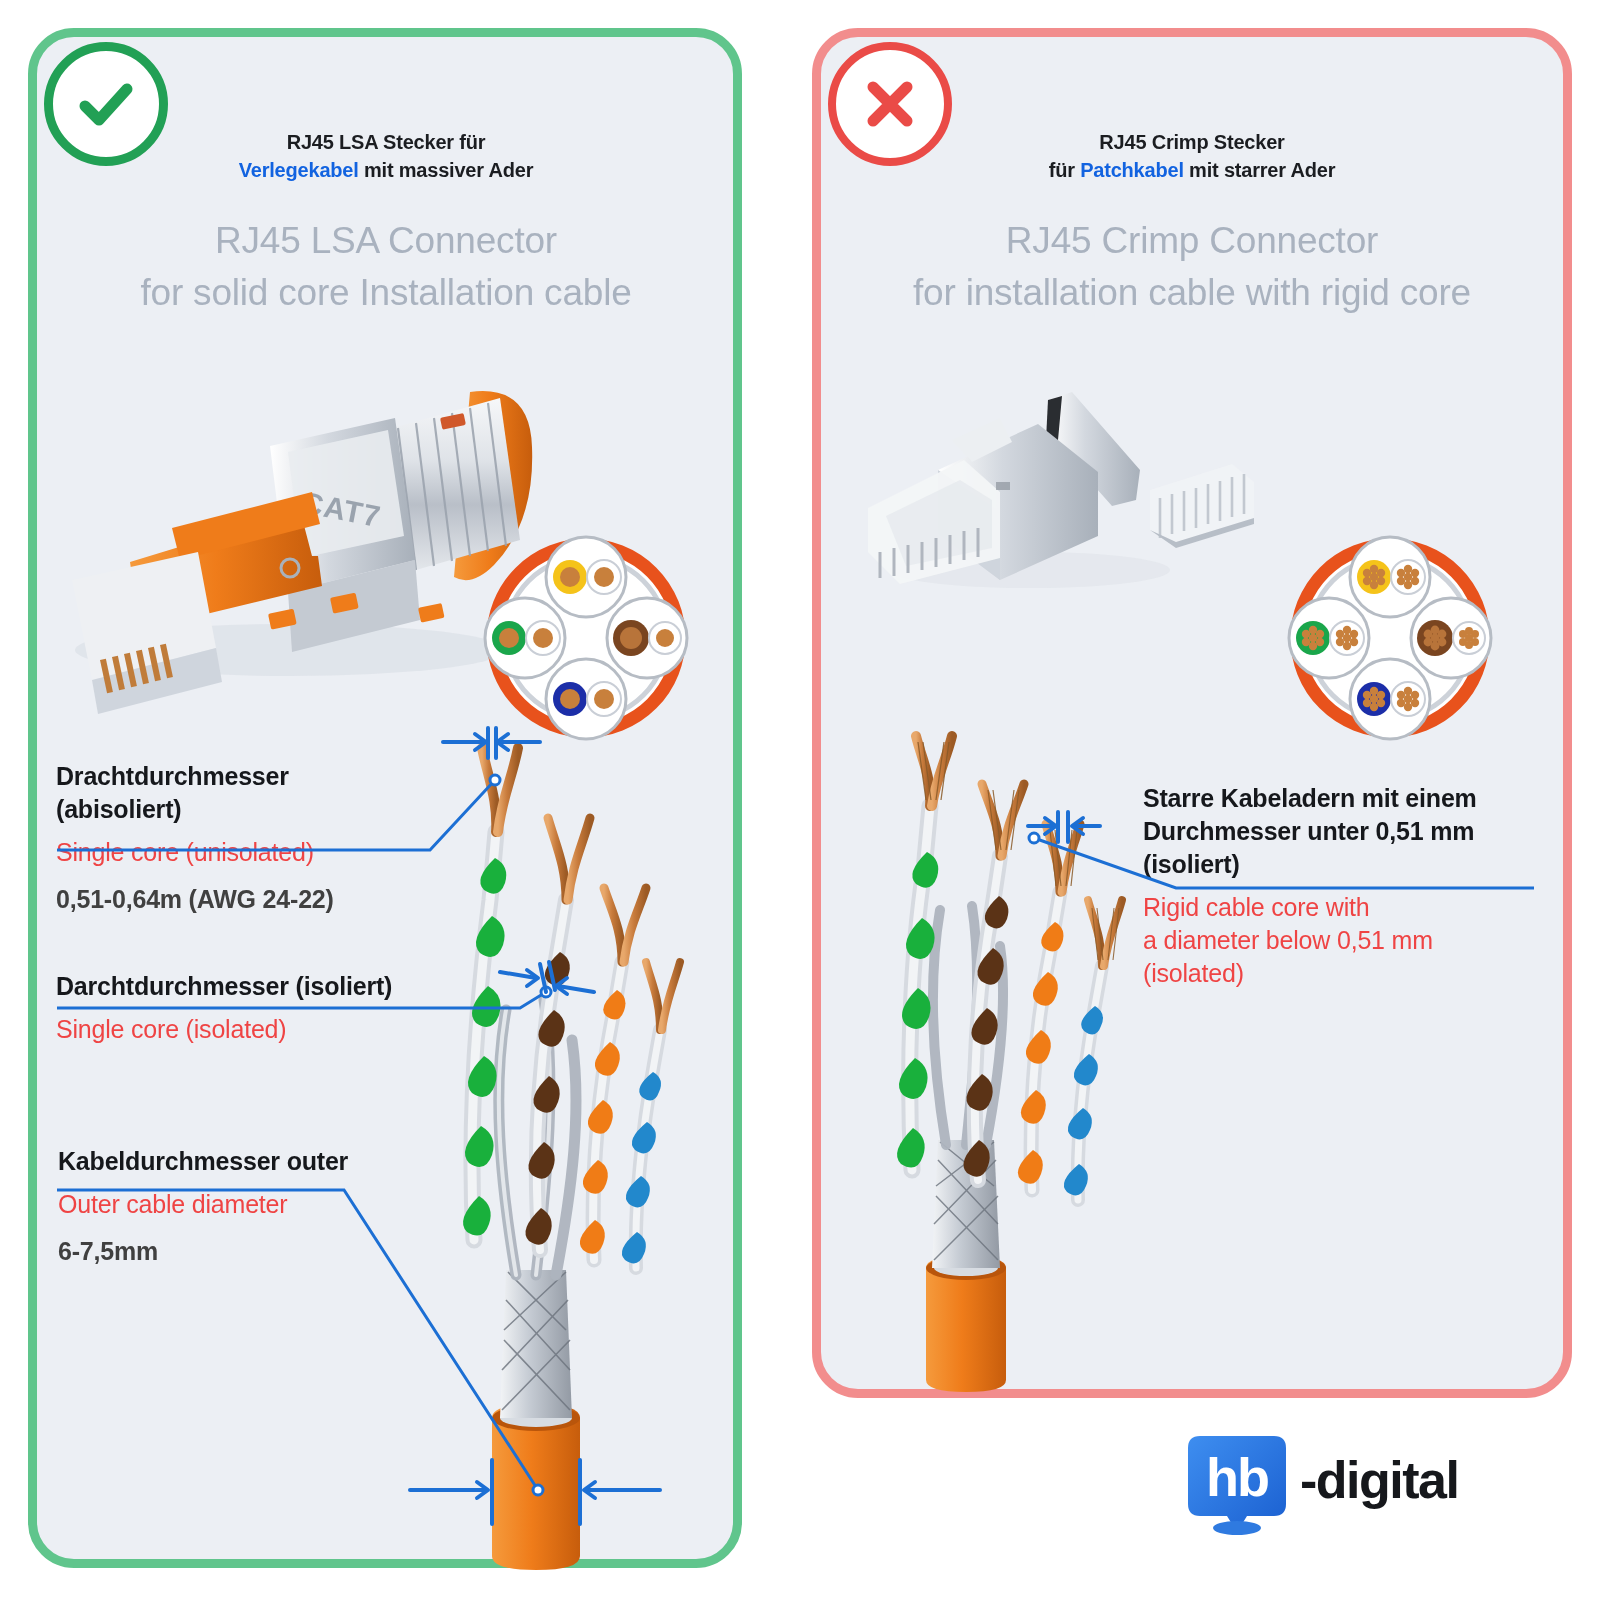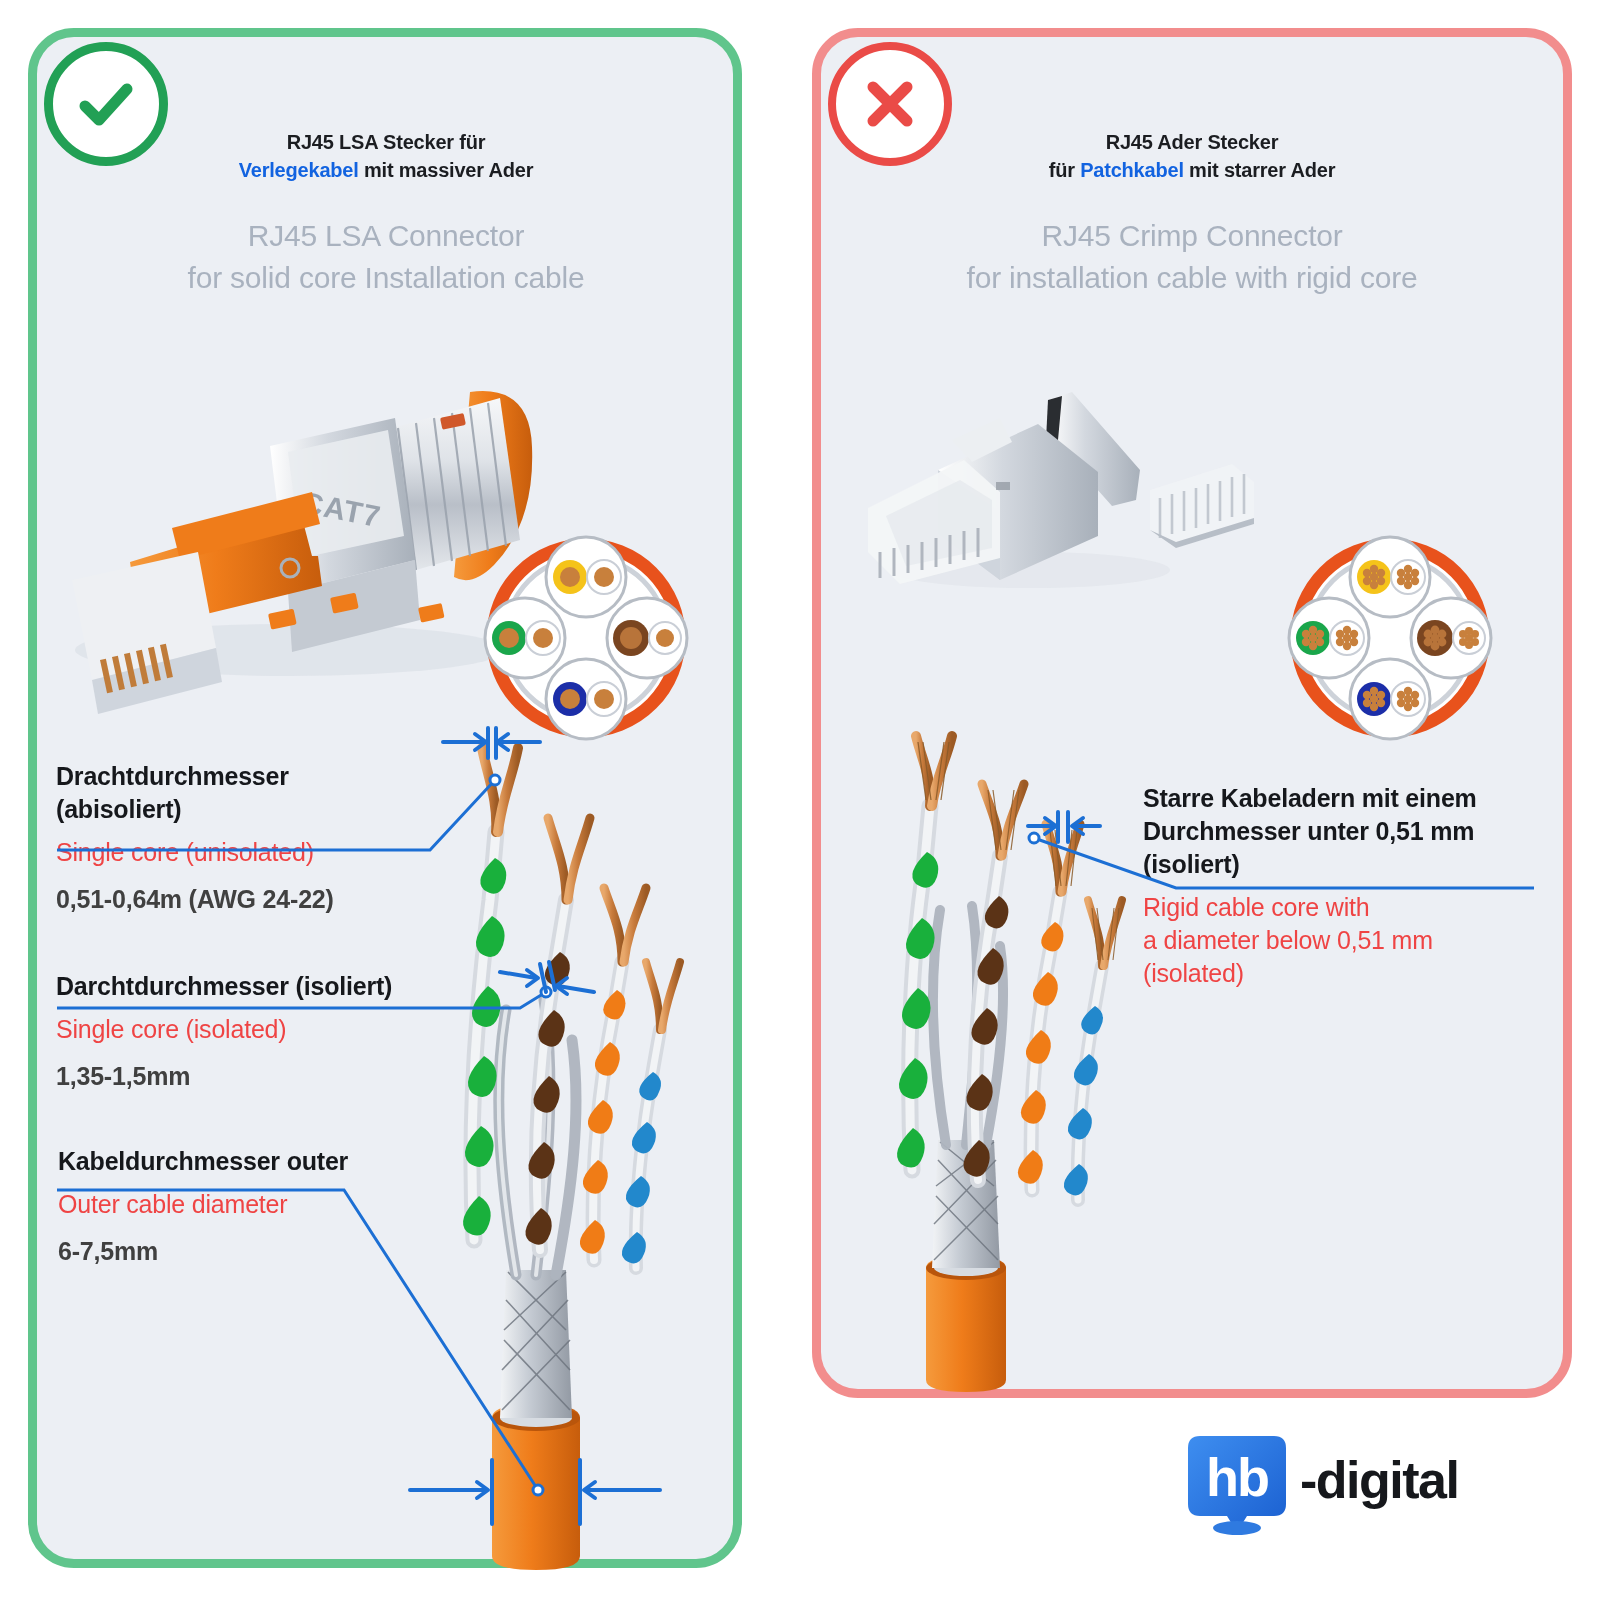--- a/index.html
+++ b/index.html
@@ -17,21 +17,21 @@
   .badge.ok{left:44px;top:42px;border:9px solid #22a055;}
   .badge.no{left:828px;top:42px;border:8px solid #ea4b47;}
   .badge svg{display:block;}
 
   
   .head{position:absolute;text-align:center;}
   .head.left{left:66px;top:128px;width:640px;}
   .head.right{left:846px;top:128px;width:692px;}
   .h-de{font-size:20px;font-weight:700;color:#1b1d21;line-height:1.42;letter-spacing:-0.2px;}
   .h-de .hl{color:#1263e0;}
-  .h-en{margin-top:30px;font-size:30px;font-weight:400;color:#a9b2bf;line-height:1.42;letter-spacing:-0.2px;}
+  .h-en{margin-top:30px;font-size:37px;font-weight:400;color:#a9b2bf;line-height:1.42;letter-spacing:-0.2px;}
 
   
   .ann{position:absolute;}
   .ann .a-de{font-size:25px;font-weight:700;color:#16181c;line-height:1.32;letter-spacing:-0.2px;white-space:pre-line;}
   .ann .a-en{font-size:25px;font-weight:400;color:#ef4444;line-height:1.32;letter-spacing:-0.2px;margin-top:10px;white-space:pre-line;}
   .ann .a-val{font-size:25px;font-weight:700;color:#404040;letter-spacing:-0.2px;margin-top:16px;}
 
   .ann.a1{left:56px;top:760px;width:400px;}
   .ann.a2{left:56px;top:970px;width:430px;}
   .ann.a3{left:58px;top:1145px;width:400px;}
@@ -67,40 +67,39 @@
   <div class="ann a1">
     <div class="a-de">Drachtdurchmesser
 (abisoliert)</div>
     <div class="a-en">Single core (unisolated)</div>
     <div class="a-val">0,51-0,64m (AWG 24-22)</div>
   </div>
 
   <div class="ann a2">
     <div class="a-de">Darchtdurchmesser (isoliert)</div>
     <div class="a-en">Single core (isolated)</div>
-    <div class="a-val">1,35-1,5mm</div>
   </div>
 
   <div class="ann a3">
     <div class="a-de">Kabeldurchmesser outer</div>
     <div class="a-en">Outer cable diameter</div>
     <div class="a-val">6-7,5mm</div>
   </div>
 
   <div class="panel bad"></div>
 
   <div class="badge no">
     <svg width="74" height="74" viewBox="0 0 74 74">
       <path d="M20 20 L54 54 M54 20 L20 54" fill="none" stroke="#ea4b47" stroke-width="11" stroke-linecap="round"></path>
     </svg>
   </div>
 
   <div class="head right">
     <div class="h-de">
-      <span>RJ45 Ader Stecker</span><br>
+      <span>RJ45 Crimp Stecker</span><br>
       <span>für </span><span class="hl">Patchkabel</span><span> mit starrer Ader</span>
     </div>
     <div class="h-en">
       <span>RJ45 Crimp Connector</span><br>
       <span>for installation cable with rigid core</span>
     </div>
   </div>
 
   <div class="ann a4">
     <div class="a-de">Starre Kabeladern mit einem

